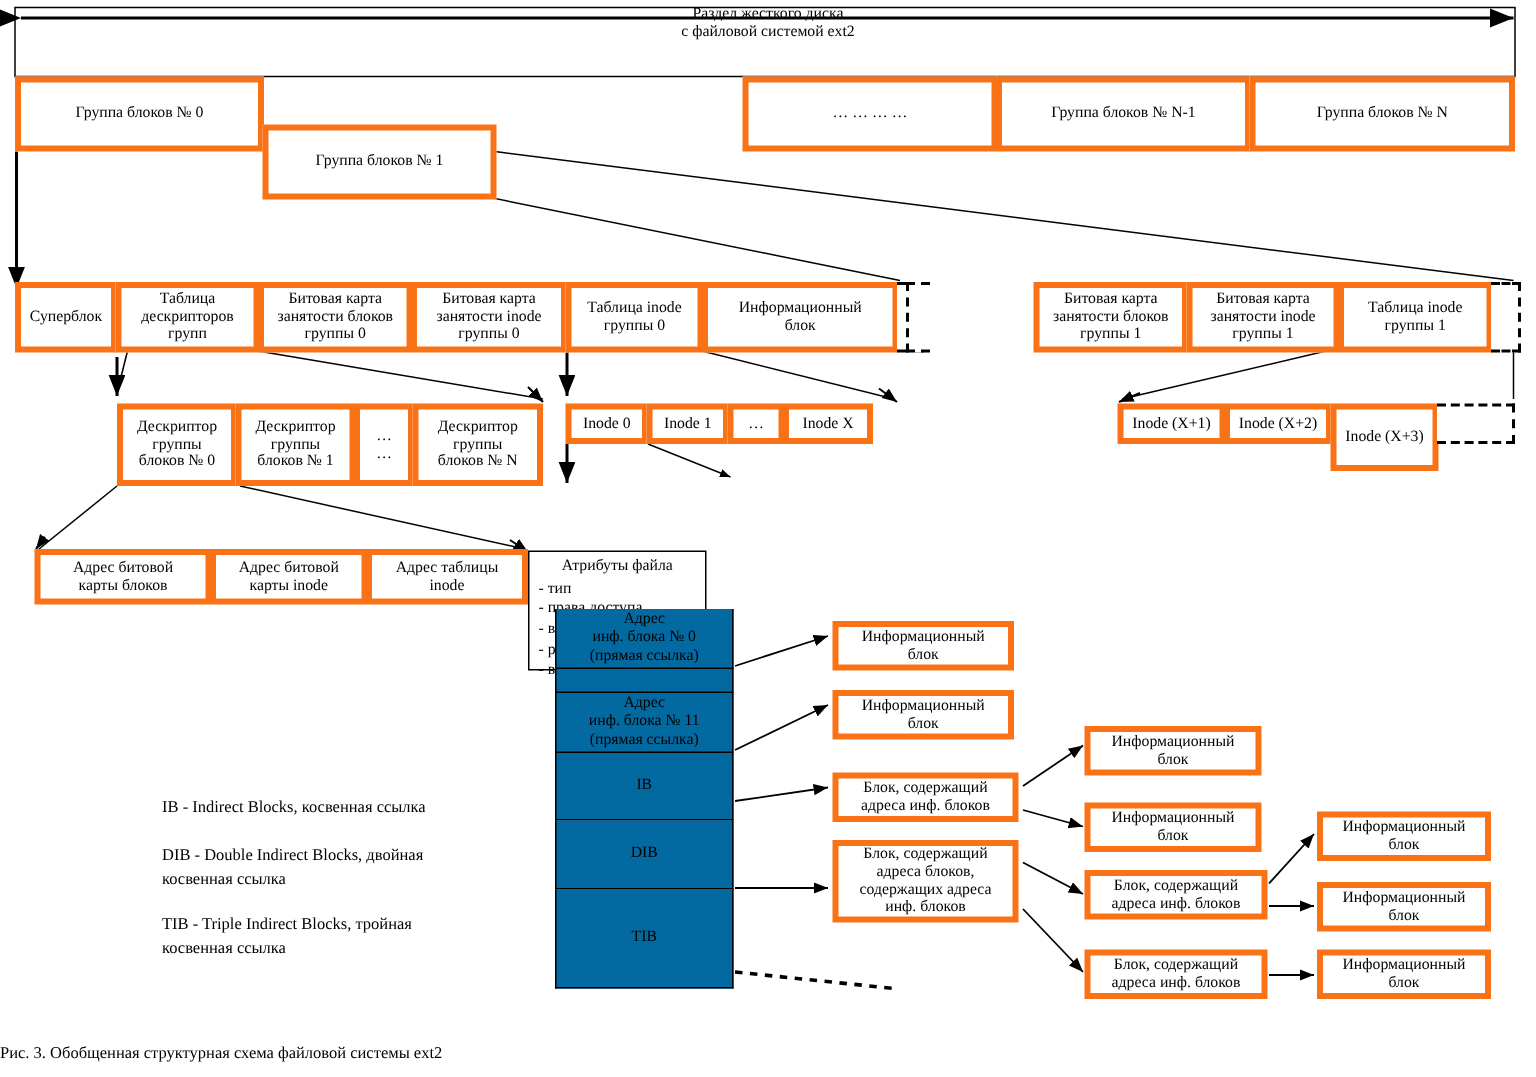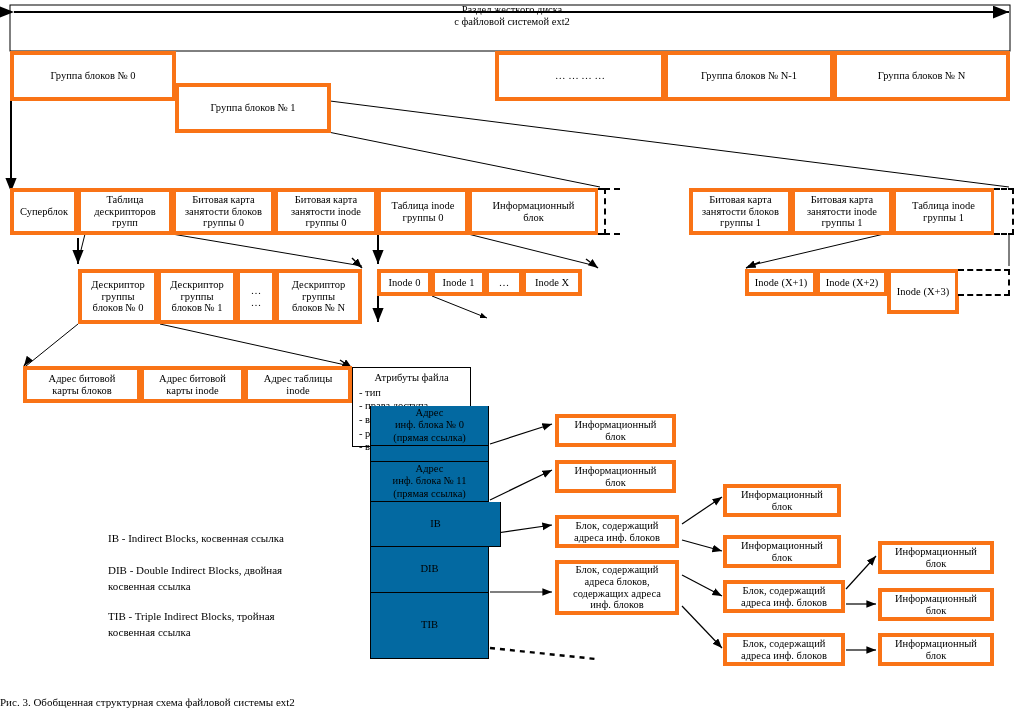--- a/index.html
+++ b/index.html
@@ -288,21 +288,21 @@
 (прямая ссылка)</span>
   </div>
   <div class="attrcell multi" style="left:370px;top:446px;width:119px;height:16px;">
     <span></span>
   </div>
   <div class="attrcell multi" style="left:370px;top:462px;width:119px;height:40px;">
     <span>Адрес
 инф. блока № 11
 (прямая ссылка)</span>
   </div>
-  <div class="attrcell" style="left:370px;top:502px;width:131px;height:45px;">
+  <div class="attrcell" style="left:370px;top:502px;width:119px;height:45px;">
     <span>IB</span>
   </div>
   <div class="attrcell" style="left:370px;top:547px;width:119px;height:46px;">
     <span>DIB</span>
   </div>
   <div class="attrcell" style="left:370px;top:593px;width:119px;height:66px;">
     <span>TIB</span>
   </div>
 
   <div class="legend" style="left:108px;top:531px;width:250px;">IB - Indirect Blocks, косвенная ссылка</div>

